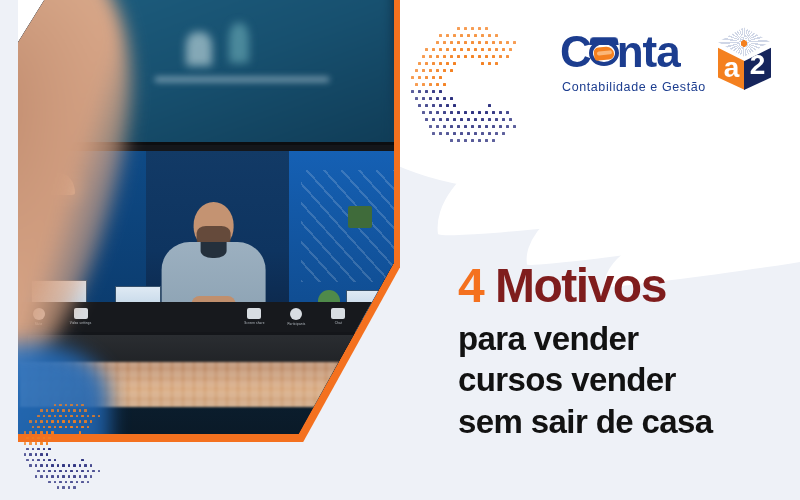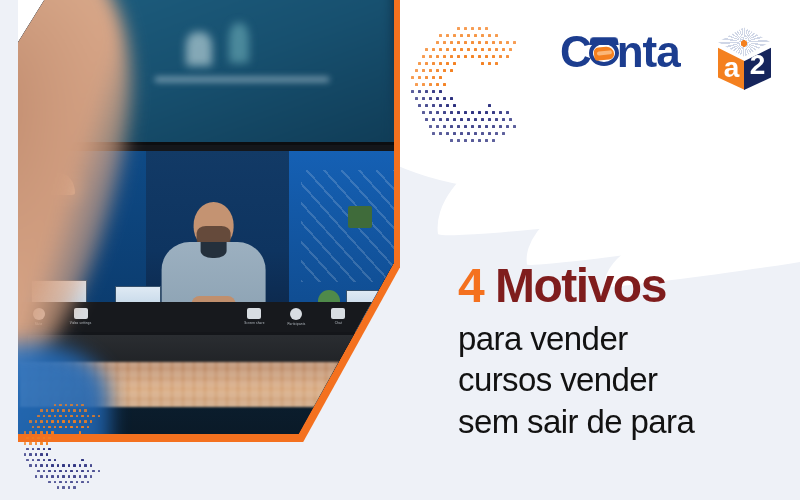--- a/index.html
+++ b/index.html
@@ -527,21 +527,21 @@
     letter-spacing: -1.5px;
     white-space: nowrap;
   }
   .hl-num { color: #f4711f; }
   .hl-word { color: #7f1d1d; }
   .hl-sub {
     margin-top: 8px;
     font-size: 33px;
     line-height: 1.25;
     color: #121212;
-    font-weight: 400;
+    font-weight: 700;
     letter-spacing: -.6px;
   }
   .hl-sub div { white-space: nowrap; }
 
   
   .dots {
     position: absolute;
     pointer-events: none;
   }
   .dots-top { left: 404px; top: 20px; width: 130px; height: 128px; }
@@ -922,36 +922,37 @@
       <span class="dot" style="left: 55px; top: 88px; background: rgb(43, 47, 126); opacity: 0.76;"></span>
     </div>
 
   <div class="logo">
     <div class="logo-word">C<span class="gap-o">o</span>nta</div>
     <div class="logo-cap">
       <span class="cap-ring"></span>
       <span class="cap-board"></span>
       <span class="cap-hands"></span>
     </div>
+    <div class="logo-sub">Contabilidade e Gestão</div>
     <div class="cube">
       <div class="cube-top"></div>
       <div class="cube-left">
           <span>a</span>
         </div>
       <div class="cube-right">
           <span>2</span>
         </div>
     </div>
   </div>
 
   <div class="headline">
     <div class="hl-main">
       <span class="hl-num">4</span><span>&nbsp;</span><span class="hl-word">Motivos</span>
     </div>
     <div class="hl-sub">
       <div>para vender</div>
       <div>cursos vender</div>
-      <div>sem sair de para</div>
+      <div>sem sair de casa</div>
     </div>
   </div>
 
   <div class="corner-bl"></div>
 </div>
 
 </body></html>

